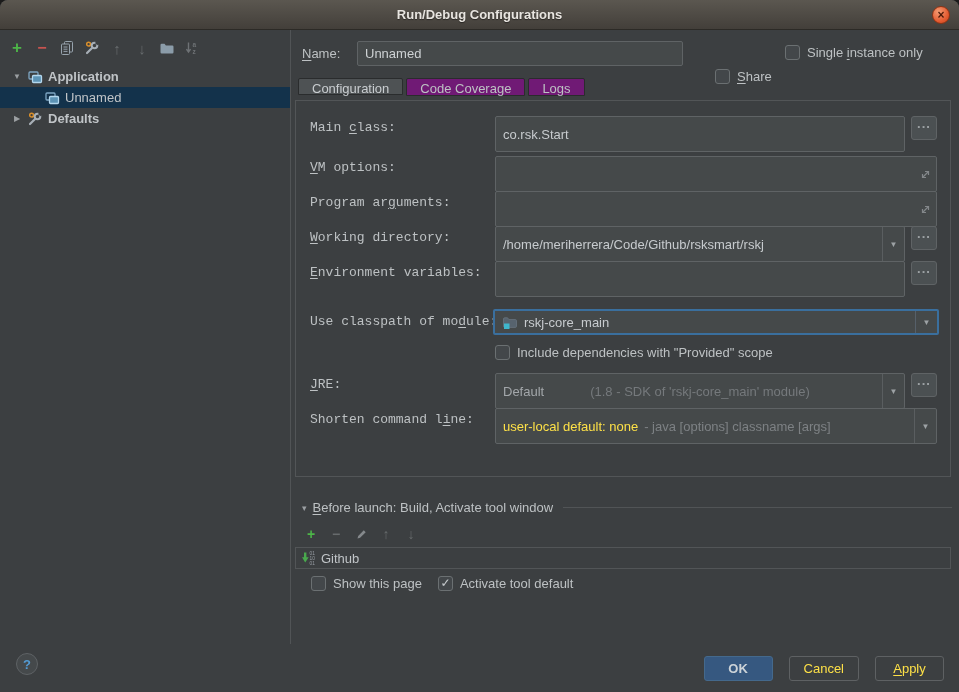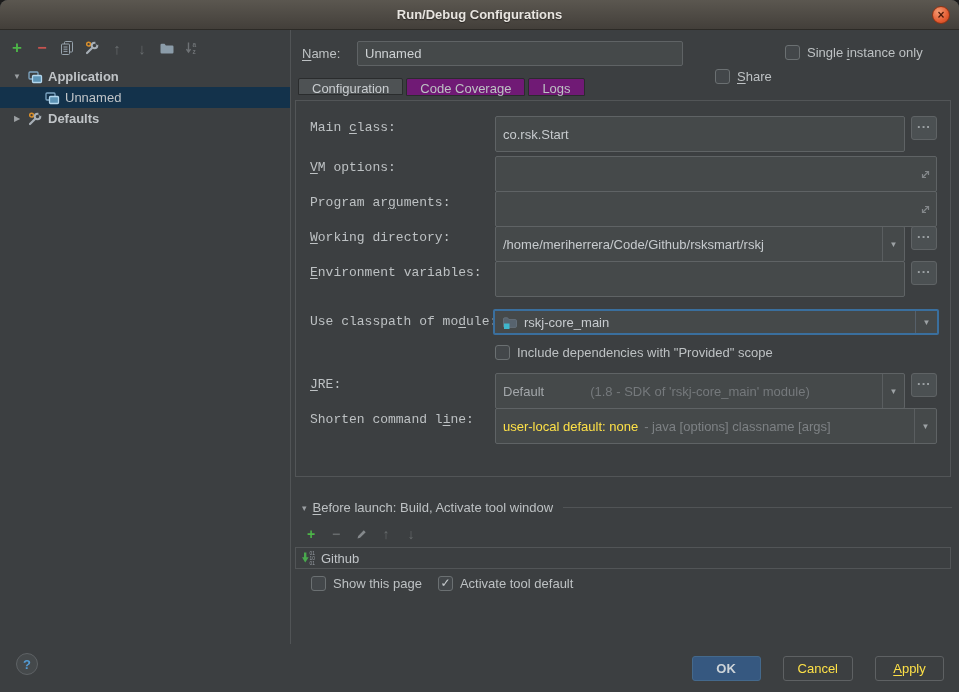--- a/index.html
+++ b/index.html
@@ -85,21 +85,21 @@
   .before-head .tri { font-size:9px; color:#9b9fa2; cursor:pointer; }
   .before-head .line { flex:1; height:1px; background:#515456; margin-left:4px; }
   .mini-toolbar { position:absolute; left:12px; top:496px; display:flex; gap:9px; align-items:center; }
   .mini-toolbar .tbi { font-size:14px; }
   .task-row { position:absolute; left:4px; top:517px; width:656px; height:22px; border:1px solid #525557; display:flex; align-items:center; gap:5px; padding-left:4px; color:#c0c4c7; cursor:pointer; }
   .bottom-checks { position:absolute; left:20px; top:546px; display:flex; gap:16px; }
 
   
   .footer { height:48px; position:relative; }
   .help-btn { position:absolute; left:16px; top:9px; width:22px; height:22px; border-radius:50%; background:#45494b; border:1px solid #5e6265; color:#539bd4; font-weight:bold; font-size:13px; display:flex; align-items:center; justify-content:center; cursor:pointer; }
-  .btns { position:absolute; right:15px; top:12px; display:flex; gap:22px; }
+  .btns { position:absolute; right:15px; top:12px; display:flex; gap:16px; }
   .btn { min-width:69px; height:25px; padding:0 14px; background:#3c3f41; border:1px solid #5e6163; border-radius:3px; color:#fde047; font:13px "Liberation Sans",sans-serif; display:flex; align-items:center; justify-content:center; cursor:pointer; }
   .btn.primary { background:#365880; border-color:#44698c; color:#ccd3d8; font-weight:bold; }
 </style>
 </head>
 <body>
 
 <div class="window">
 
   <div class="titlebar">
     <span class="title">Run/Debug Configurations</span>

